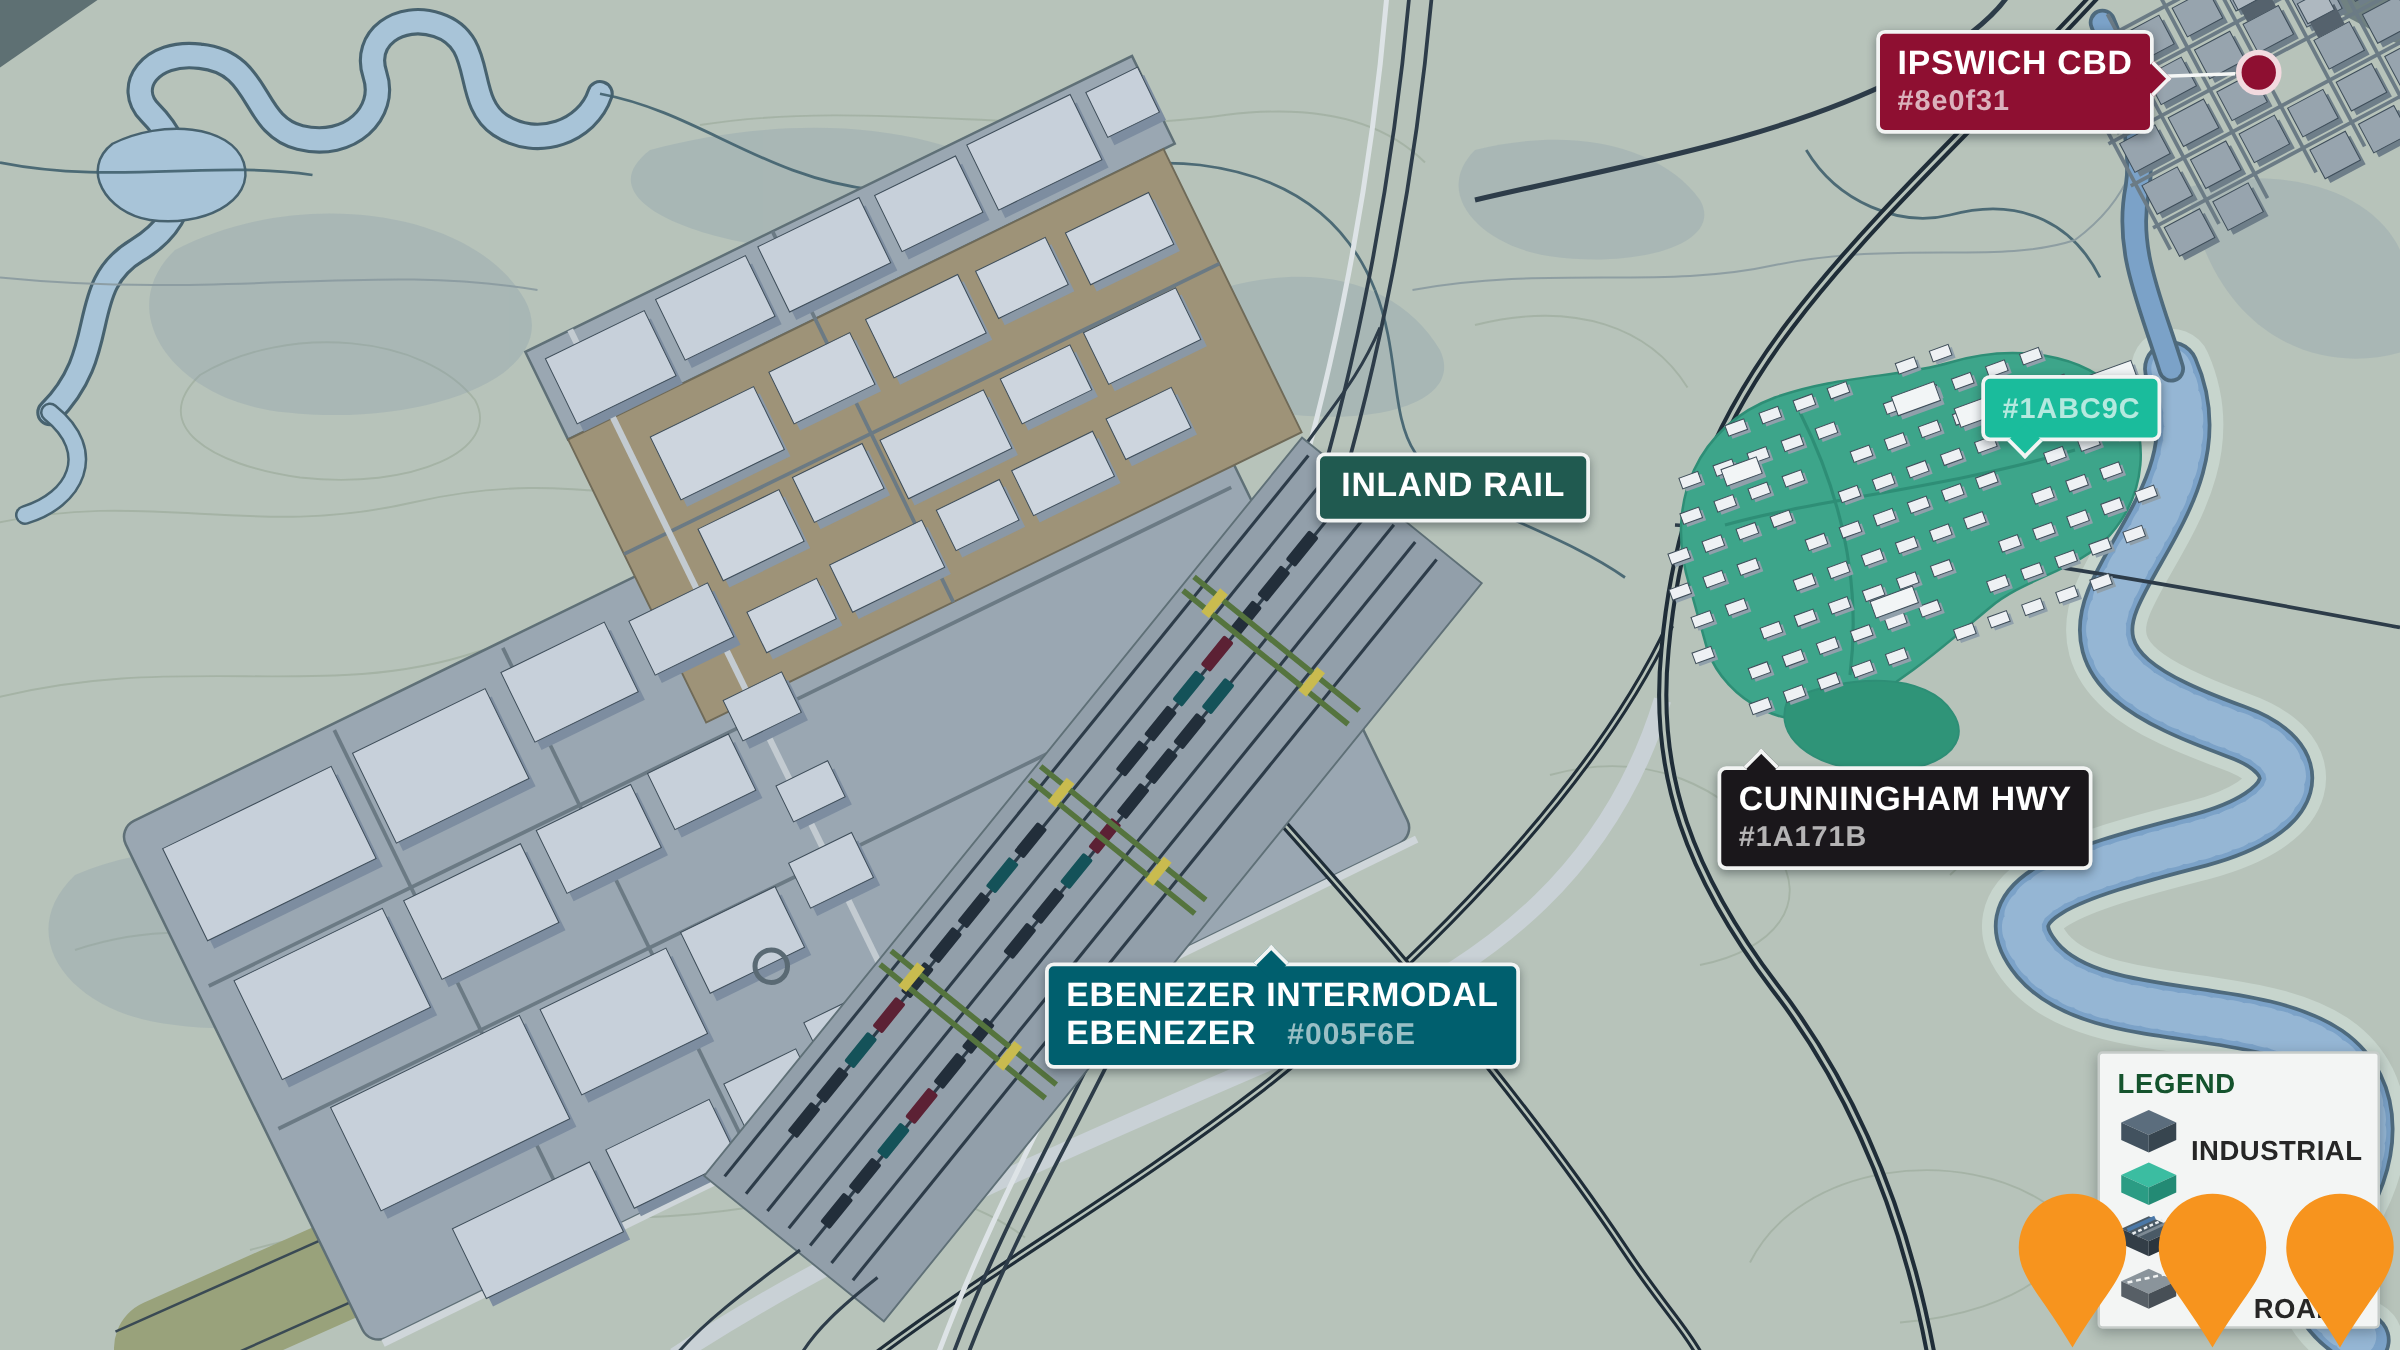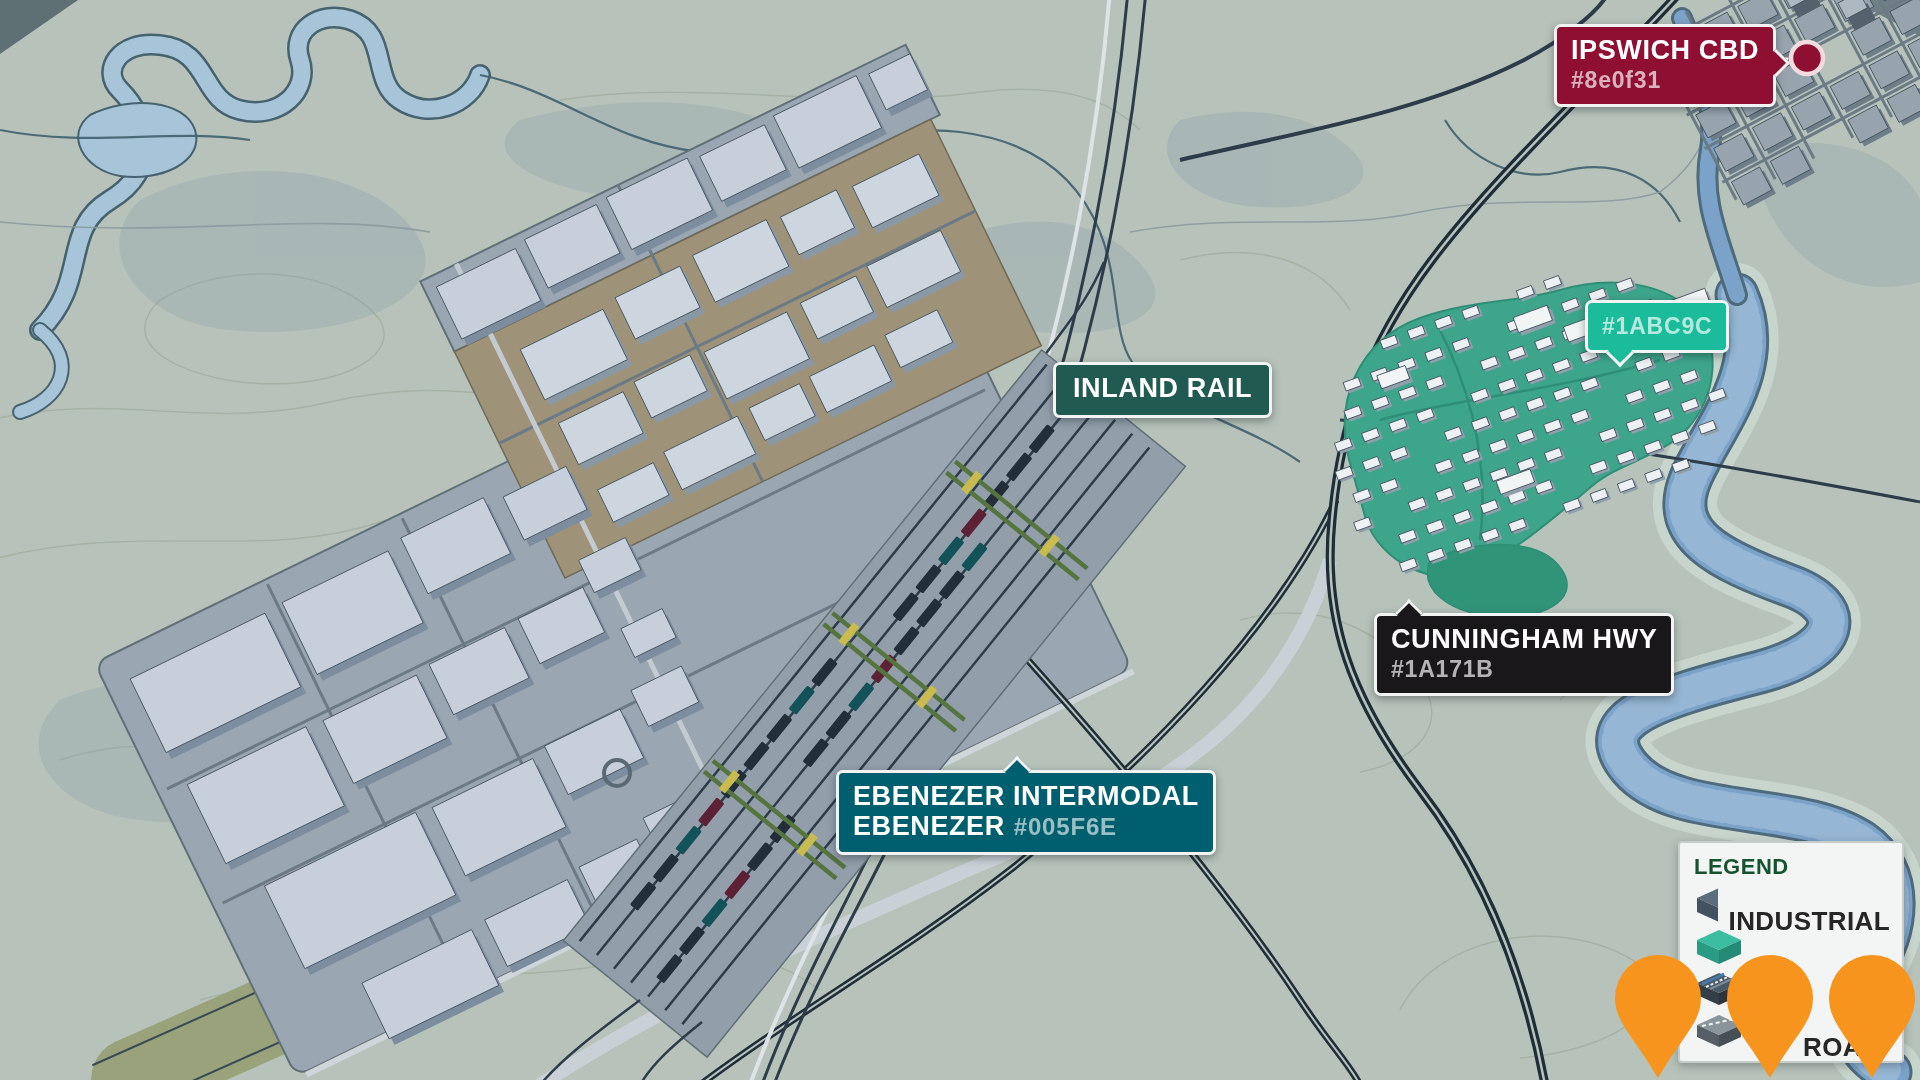--- a/index.html
+++ b/index.html
@@ -20,40 +20,40 @@
   body{font-family:"Liberation Sans","DejaVu Sans",sans-serif;}
   .stage{position:relative;width:1920px;height:1080px;overflow:hidden;background:var(--terrain);}
   .stage > svg.map{position:absolute;left:0;top:0;z-index:1;}
 
   
   .badge{position:absolute;z-index:10;background:var(--bg,#333);border:3px solid #F2F4F3;
     border-radius:7px;padding:9px 14px 11px;color:#fff;line-height:1.1;
     box-shadow:0 3px 8px rgba(20,30,35,.4);white-space:nowrap;}
   .badge .t{font-size:27px;font-weight:bold;letter-spacing:.6px;}
   .badge .h{font-size:23px;font-weight:bold;letter-spacing:.8px;color:rgba(255,255,255,.68);margin-top:2px;}
-  .badge .h-inline{font-size:24px;font-weight:bold;letter-spacing:.8px;color:rgba(255,255,255,.6);margin-left:9px;}
+  .badge .h-inline{font-size:24px;font-weight:bold;letter-spacing:.8px;color:rgba(255,255,255,.6);margin-left:25px;}
   .tail{position:absolute;width:20px;height:20px;background:var(--bg,#333);transform:rotate(45deg);z-index:-1;}
   .tail.down{bottom:-13px;border-right:3px solid #F2F4F3;border-bottom:3px solid #F2F4F3;}
   .tail.up{top:-13px;border-left:3px solid #F2F4F3;border-top:3px solid #F2F4F3;}
   .tail.right{right:-13px;top:26px;border-top:3px solid #F2F4F3;border-right:3px solid #F2F4F3;}
 
-  #badge-ipswich{left:1554px;top:24px;}
+  #badge-ipswich{left:1501px;top:24px;}
   #badge-regional{left:505px;top:226px;}
   #badge-inland{left:1053px;top:362px;padding:9px 17px 11px;}
   #badge-ripley{left:1585px;top:300px;}
   #badge-cunningham{left:1374px;top:613px;}
   #badge-terminal{left:836px;top:770px;}
 
   
   .legend{position:absolute;left:1678px;top:841px;width:226px;height:222px;z-index:20;
     background:var(--legend-bg);border:2px solid #C6CCC9;border-radius:4px;
     box-shadow:0 3px 10px rgba(20,30,35,.3);padding:9px 12px 6px;}
   .legend .lg-title{font-size:22px;font-weight:800;color:#14532d;letter-spacing:.5px;margin:2px 0 4px 2px;}
   .legend .row{display:flex;align-items:center;gap:11px;height:42px;}
-  .legend .row .lbl{font-size:26px;font-weight:bold;color:#262626;letter-spacing:.4px;margin-top:32px;}
+  .legend .row .lbl{font-size:22px;font-weight:bold;color:#262626;letter-spacing:.4px;margin-top:32px;}
   .legend .row:nth-child(5) .lbl{margin-left:46px;}
 
   
   svg.pins{position:absolute;left:0;top:0;z-index:30;pointer-events:none;}
   svg.pins path{pointer-events:auto;}
 </style>
 </head>
 <body>
 
 <div class="stage">

